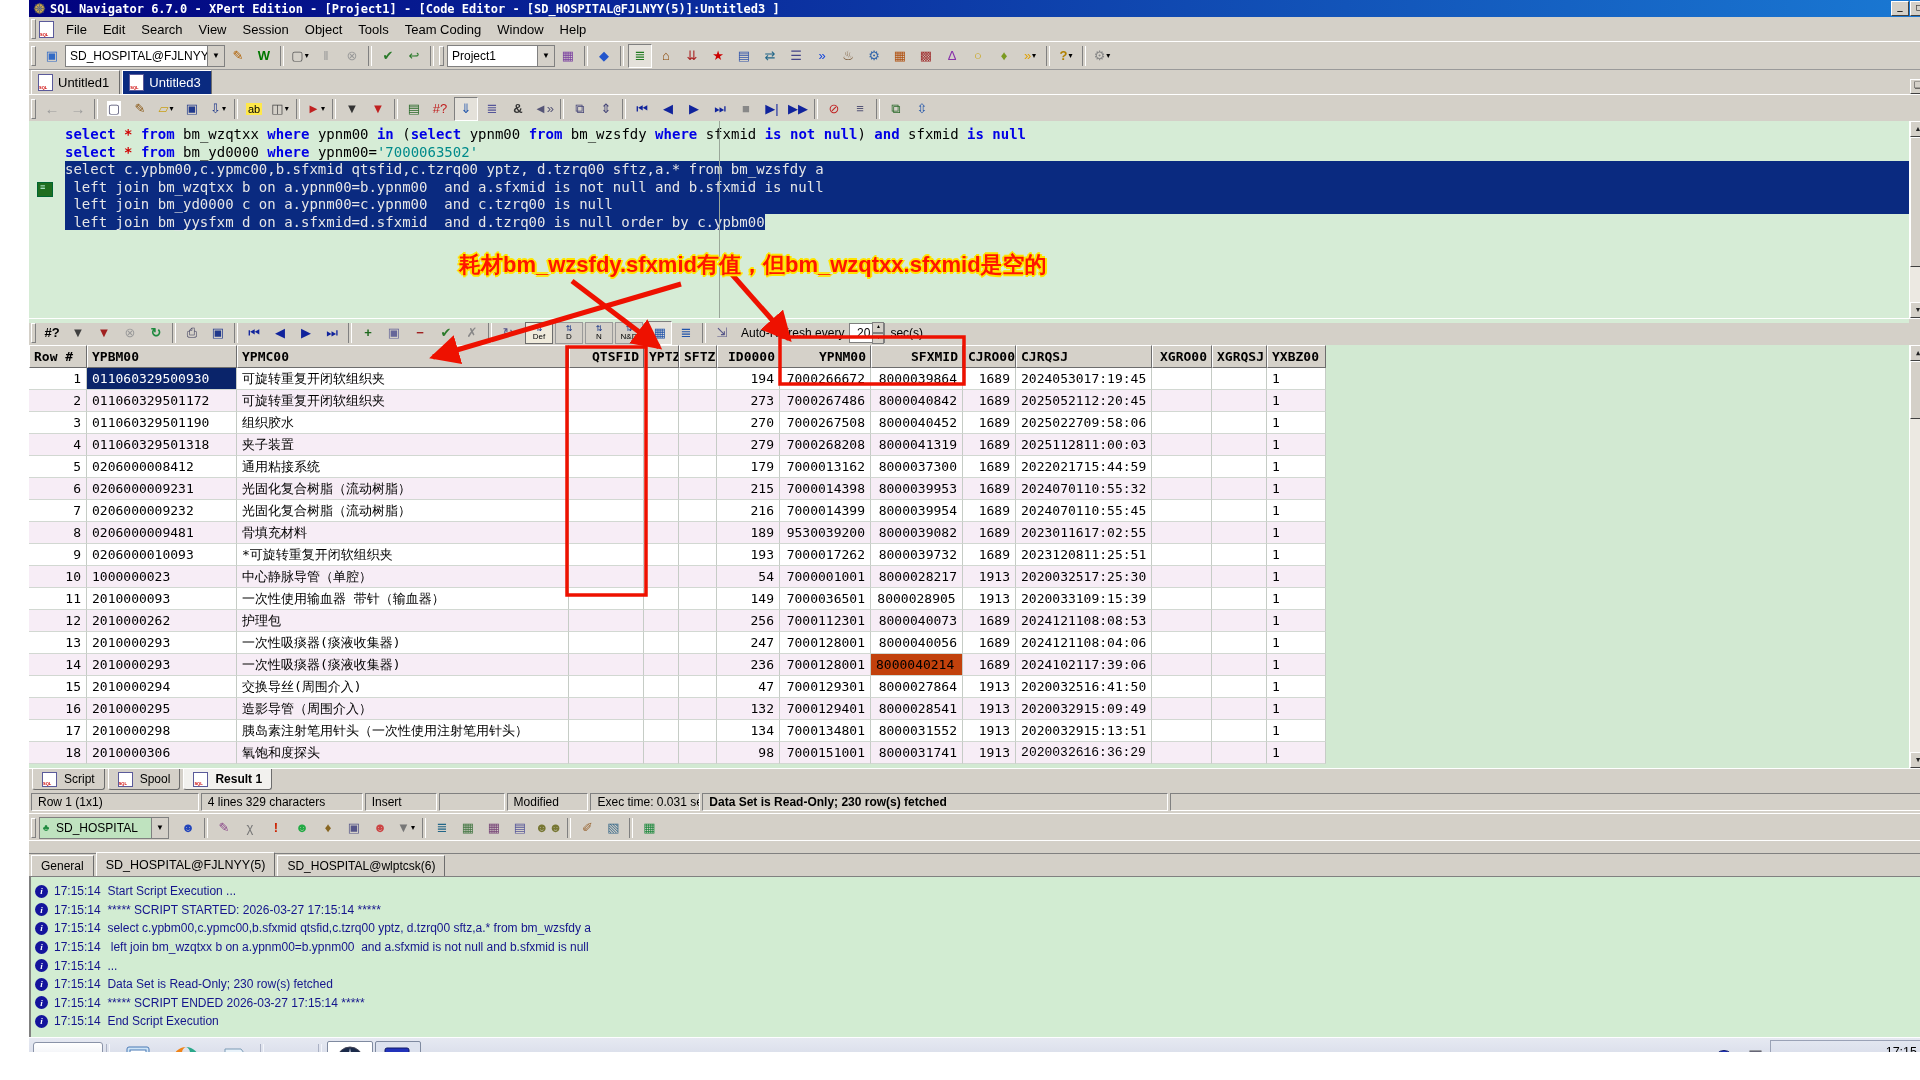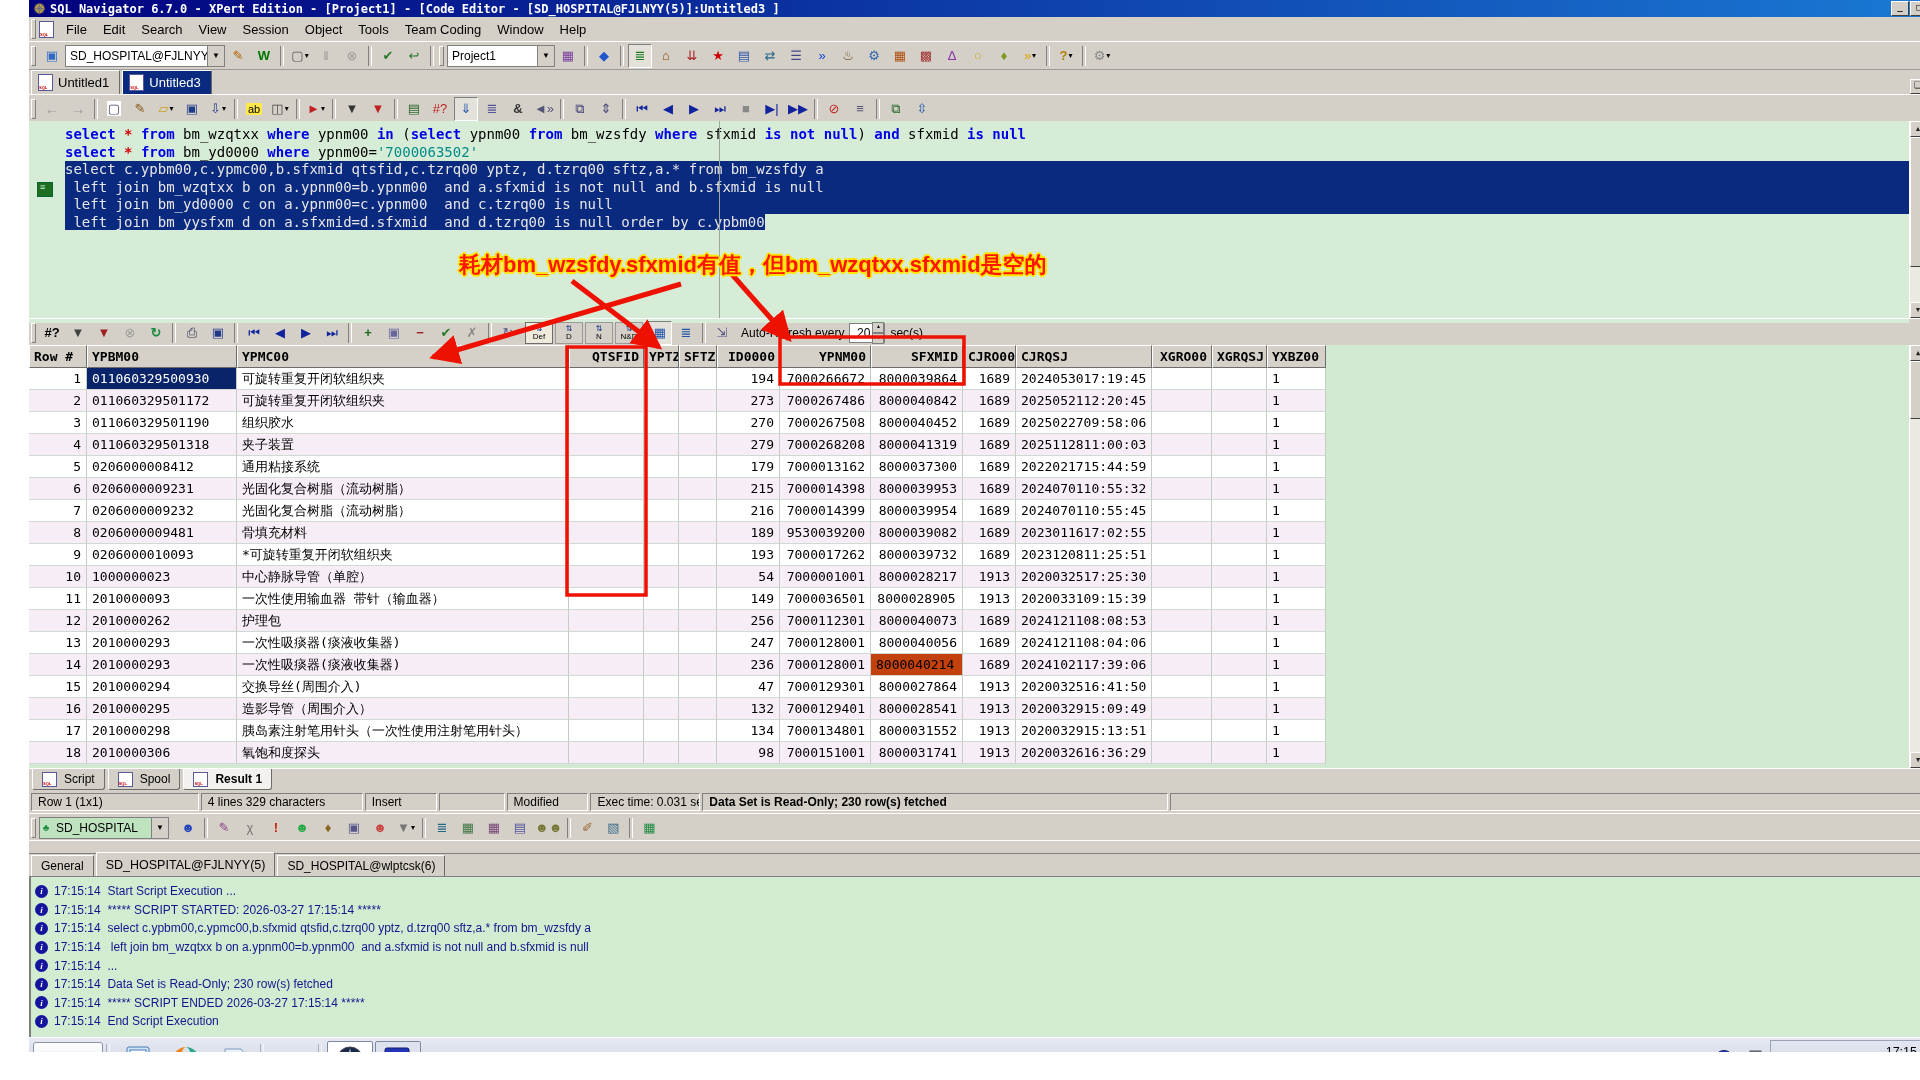--- a/index.html
+++ b/index.html
@@ -812,21 +812,21 @@
           <div class="gc" style="width: 58px; text-align: right; background: rgb(247, 237, 246);">18</div>
           <div class="gc" style="width: 150px; text-align: left; background: rgb(247, 237, 246);">2010000306</div>
           <div class="gc" style="width: 332px; text-align: left; background: rgb(247, 237, 246);">氧饱和度探头</div>
           <div class="gc" style="width: 75px; text-align: right; background: rgb(247, 237, 246);"></div>
           <div class="gc" style="width: 35px; text-align: left; background: rgb(247, 237, 246);"></div>
           <div class="gc" style="width: 38px; text-align: left; background: rgb(247, 237, 246);"></div>
           <div class="gc" style="width: 63px; text-align: right; background: rgb(247, 237, 246);">98</div>
           <div class="gc" style="width: 91px; text-align: right; background: rgb(247, 237, 246);">7000151001</div>
           <div class="gc" style="width: 92px; text-align: right; background: rgb(247, 237, 246);">8000031741</div>
           <div class="gc" style="width: 53px; text-align: right; background: rgb(247, 237, 246);">1913</div>
-          <div class="gc" style="width: 136px; text-align: left; background: rgb(247, 237, 246);">2020032616:36:29</div>
+          <div class="gc" style="width: 136px; text-align: center; background: rgb(247, 237, 246); font-family: Liberation Mono, monospace;">2020032616:36:29</div>
           <div class="gc" style="width: 60px; text-align: right; background: rgb(247, 237, 246);"></div>
           <div class="gc" style="width: 55px; text-align: right; background: rgb(247, 237, 246);"></div>
           <div class="gc" style="width: 59px; text-align: left; background: rgb(247, 237, 246);">1</div>
         </div>
       </div>
     <div class="vsb" style="left:1880px;top:0;height:423px;">
       <div class="sbbtn">▲</div>
       <div class="sbthumb" style="top:16px;height:58px;"></div>
       <div class="sbbtn" style="position:absolute;bottom:0;">▼</div>
     </div>

